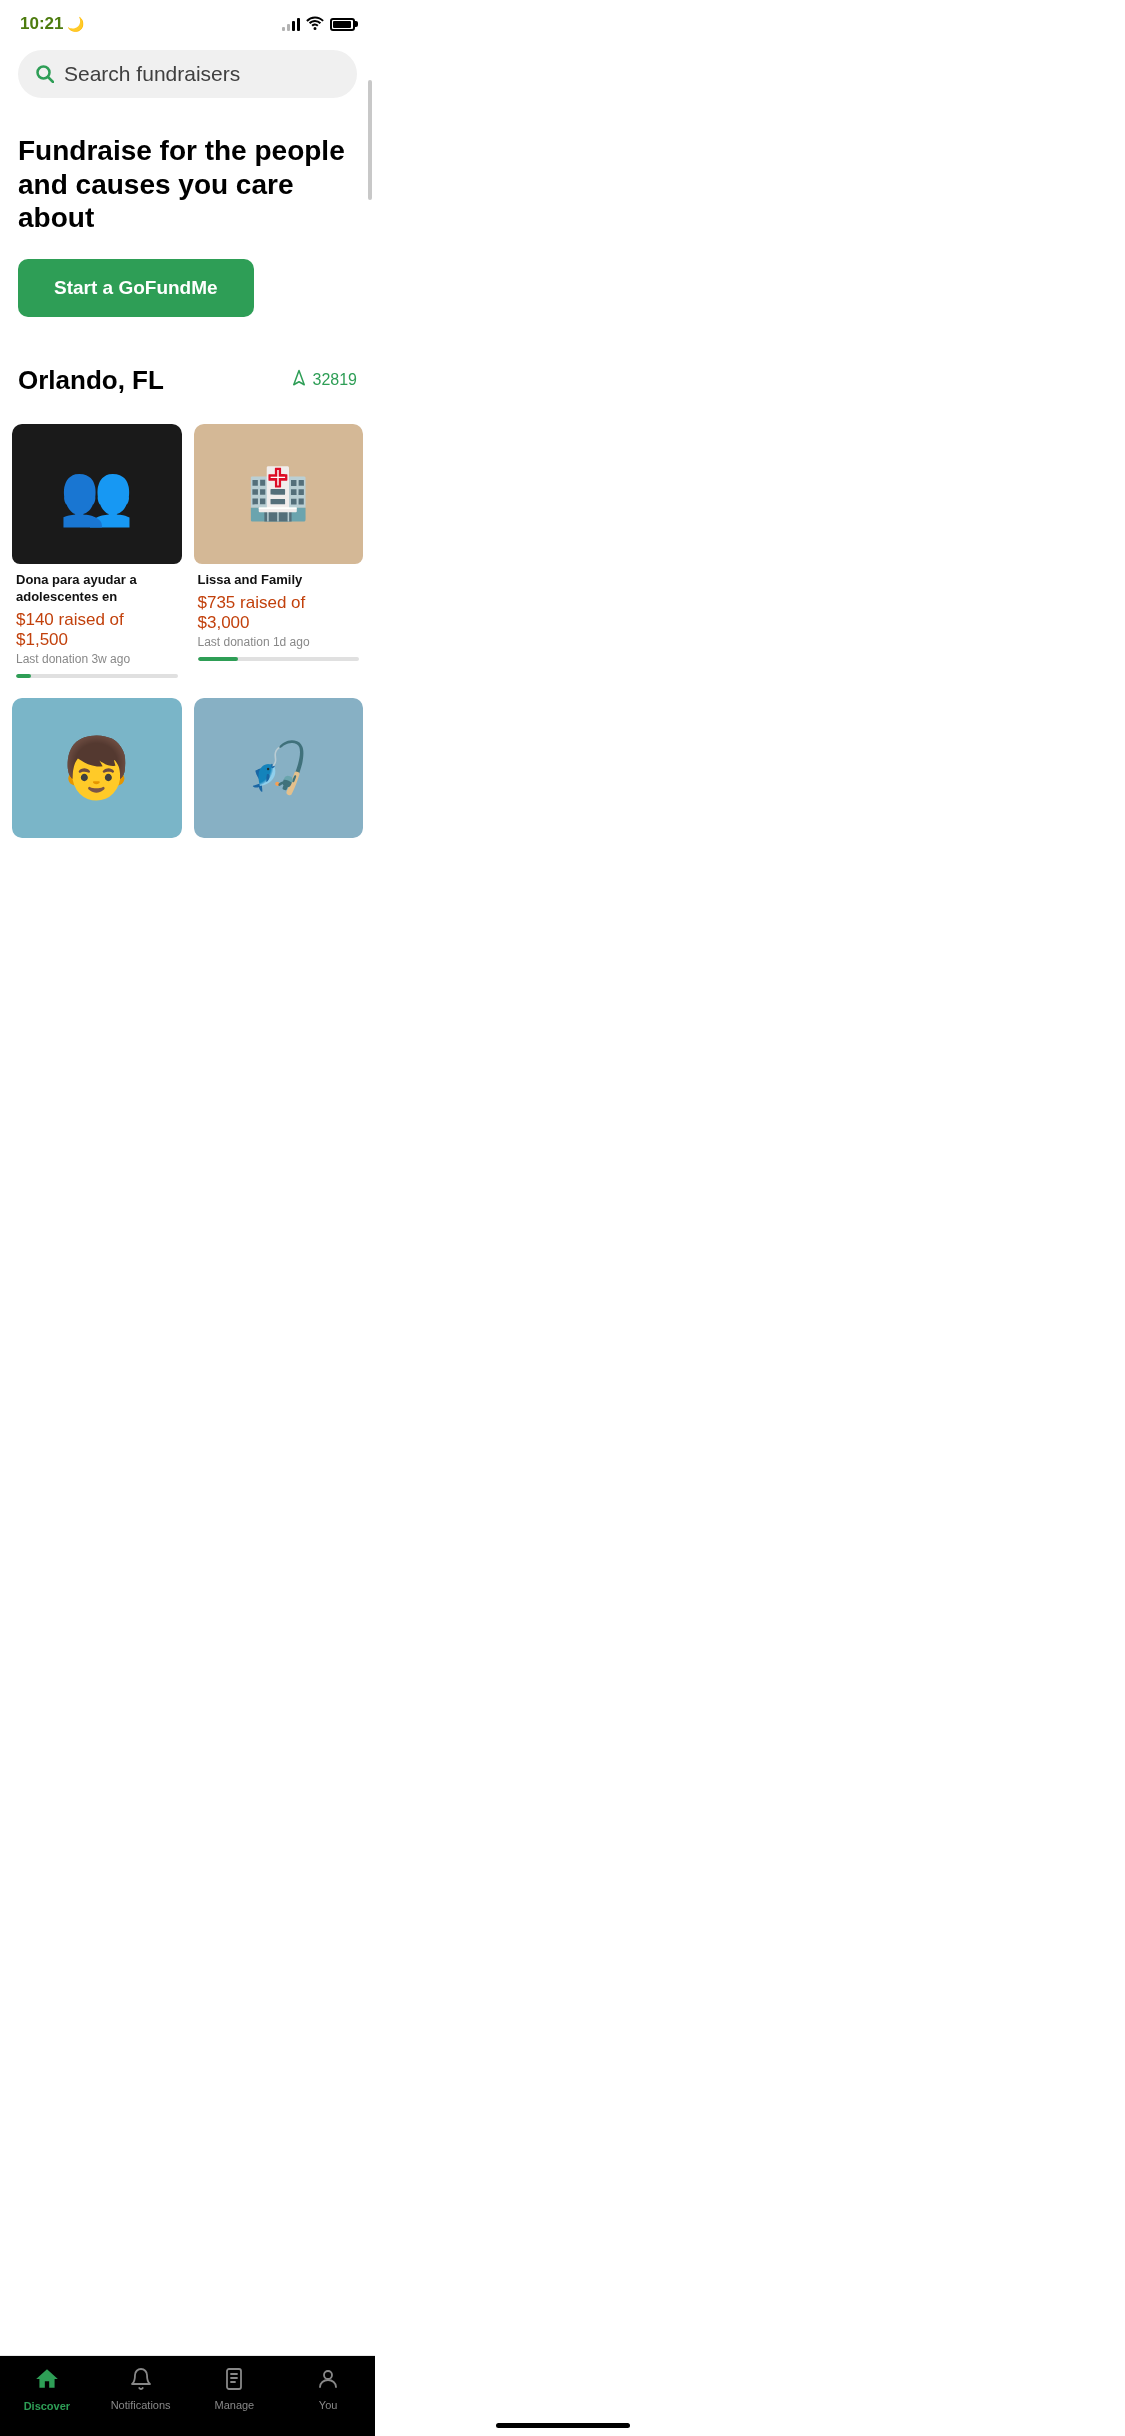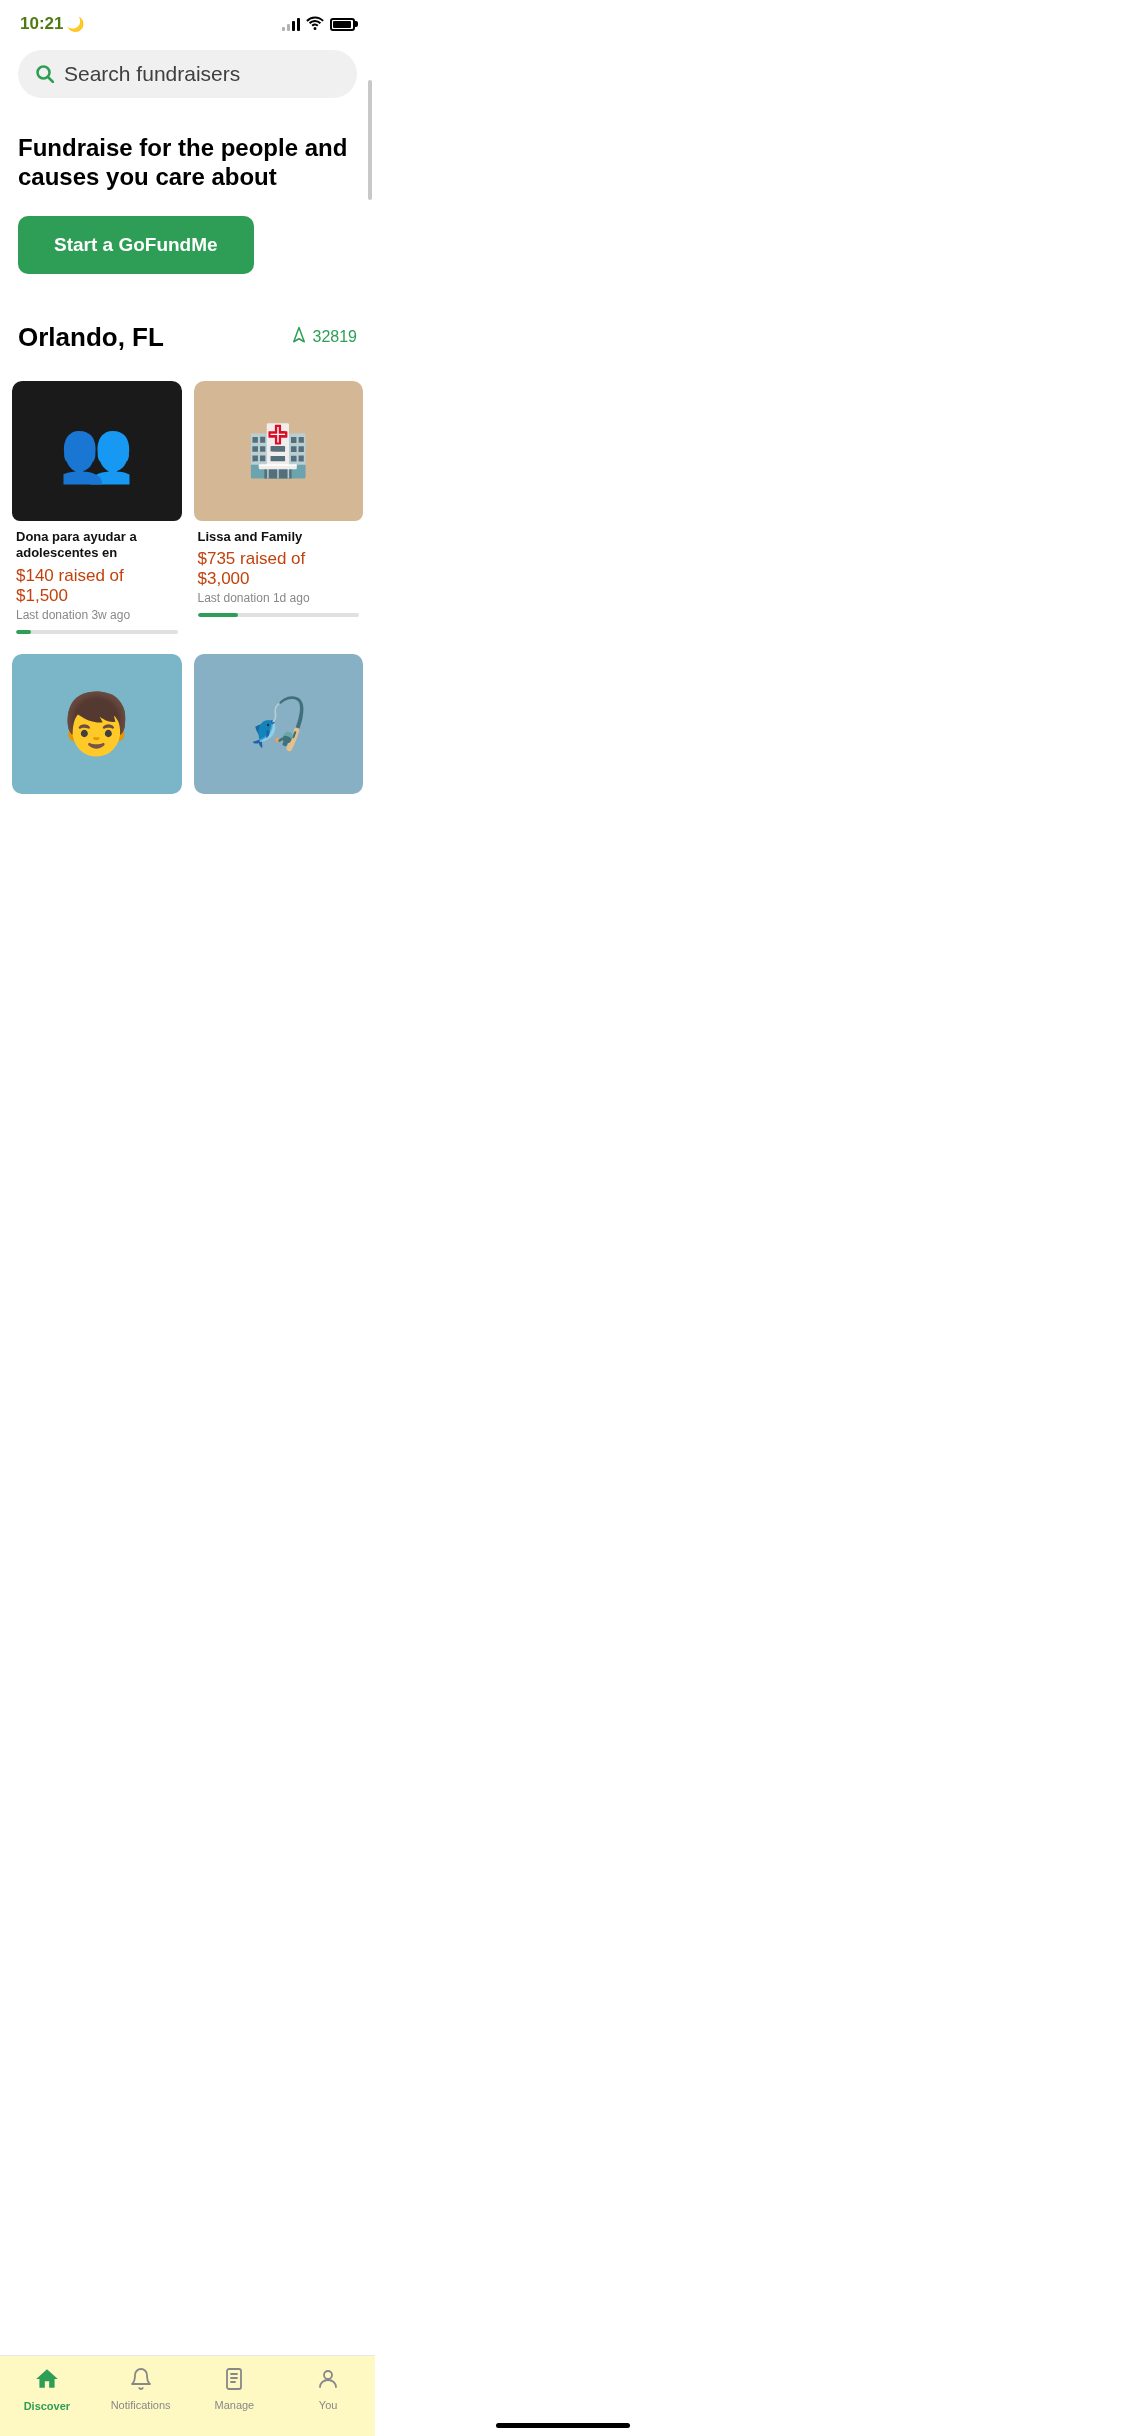--- a/index.html
+++ b/index.html
@@ -135,21 +135,21 @@
       font-size: 21px;
     }
 
     
     .hero-section {
       padding: 20px 18px 24px 18px;
       background: #ffffff;
     }
 
     .hero-title {
-      font-size: 24px;
+      font-size: 28px;
       font-weight: 800;
       color: #000;
       line-height: 1.2;
       margin-bottom: 24px;
     }
 
     .start-button {
       background: #2e9e56;
       color: #fff;
       border: none;
@@ -319,21 +319,21 @@
       left: 50%;
       transform: translate(-50%, -50%);
     }
 
     
     .bottom-nav {
       position: fixed;
       bottom: 0;
       left: 0;
       width: 375px;
-      background: #fef9c3;
+      background: #000000;
       border-top: 1px solid #e8e8e8;
       display: flex;
       justify-content: space-around;
       align-items: center;
       padding: 10px 0 24px 0;
       z-index: 100;
     }
 
     .nav-item {
       display: flex;

